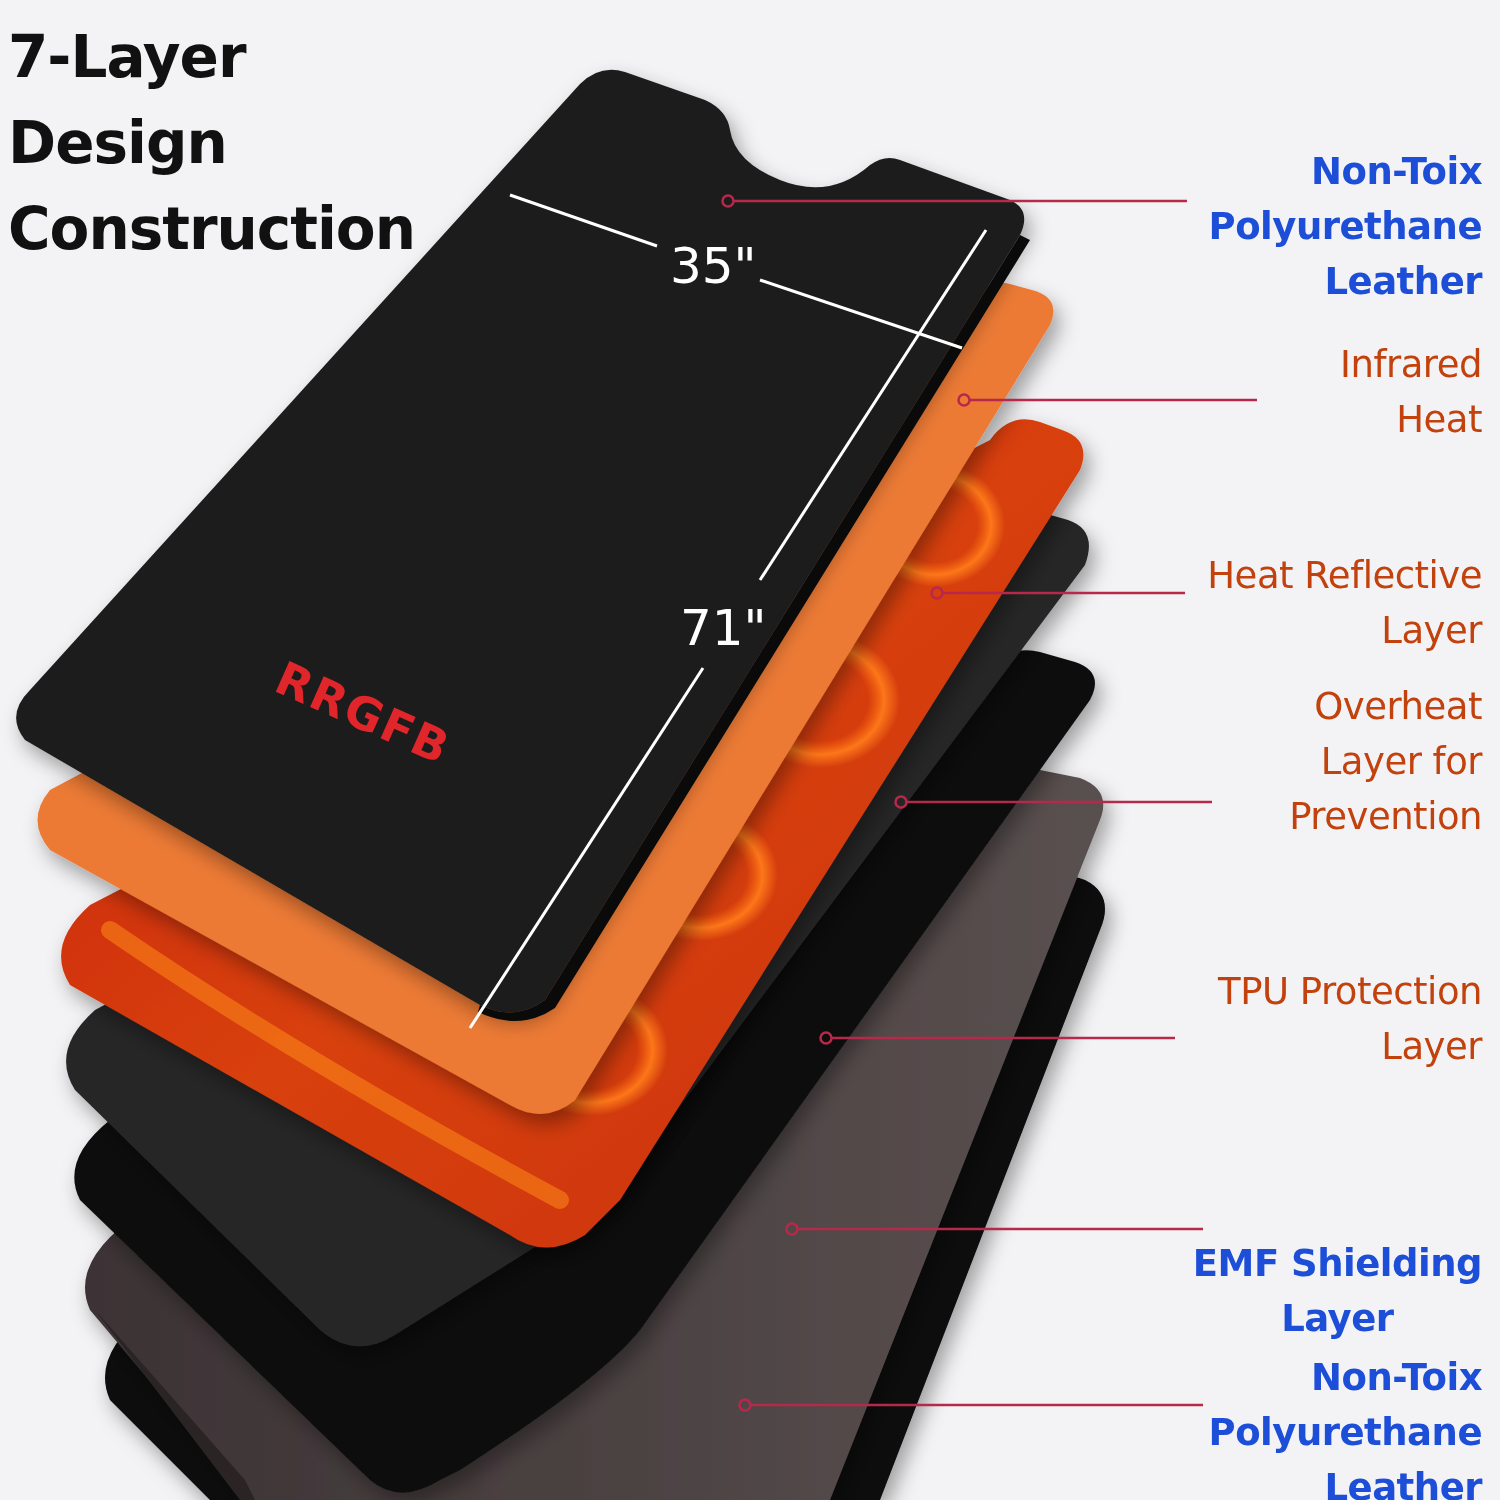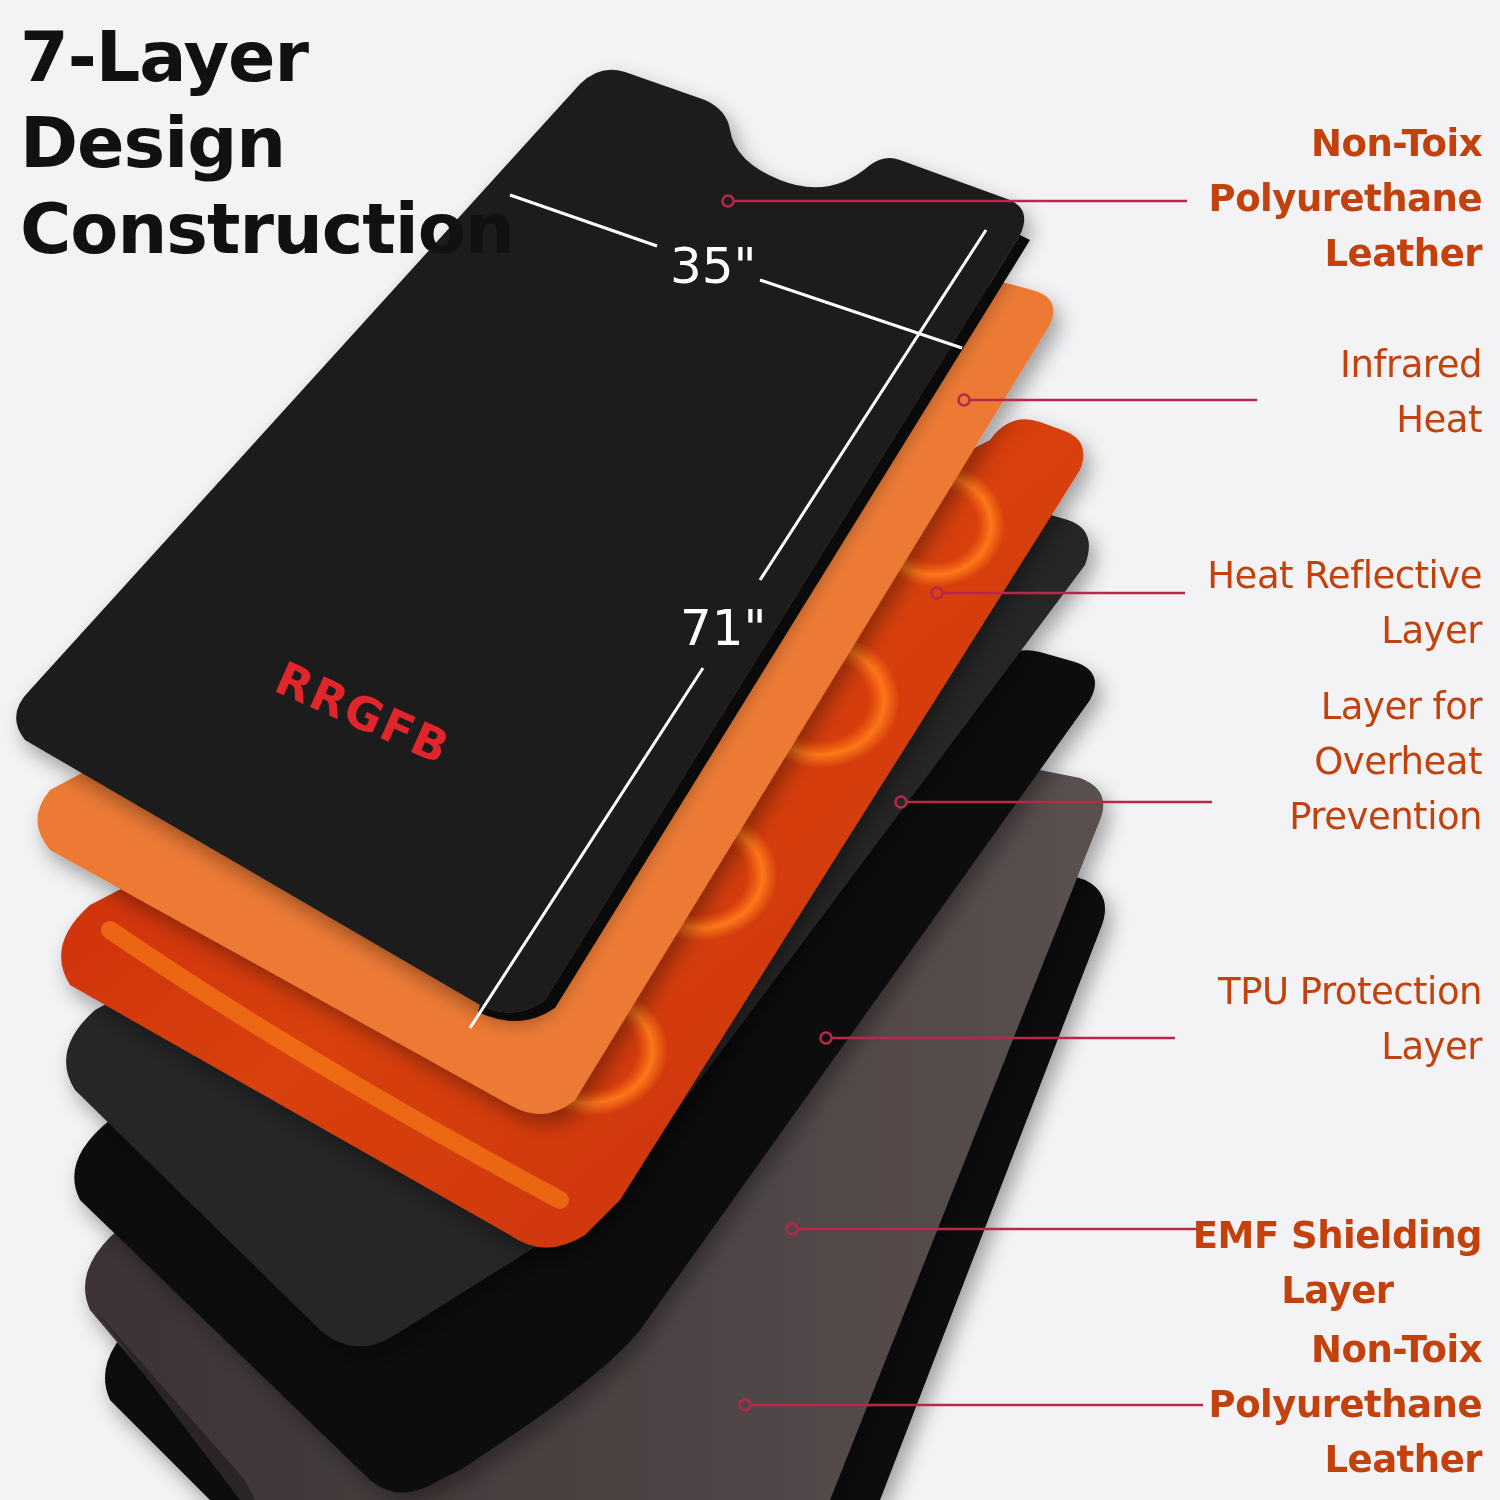--- a/index.html
+++ b/index.html
@@ -1,22 +1,22 @@
 <!DOCTYPE html>
 <html><head>
 <meta charset="utf-8">
 <style>
   html,body{margin:0;padding:0;}
   body{width:1500px;height:1500px;background:#f3f3f5;position:relative;overflow:hidden;font-family:"DejaVu Sans","Liberation Sans",sans-serif;}
   .stage{position:absolute;left:0;top:0;width:1500px;height:1500px;}
-  .title{position:absolute;left:20px;top:14px;margin:0;font-family:"DejaVu Sans","Liberation Sans",sans-serif;font-weight:bold;font-size:70px;line-height:86px;color:#111;letter-spacing:-1px;}
+  .title{position:absolute;left:8px;top:14px;margin:0;font-family:"DejaVu Sans","Liberation Sans",sans-serif;font-weight:bold;font-size:58px;line-height:86px;color:#111;letter-spacing:-1px;}
   .title span{display:block;}
   .label{position:absolute;right:18px;text-align:right;font-size:37px;line-height:55px;color:#c2410c;font-family:"DejaVu Sans","Liberation Sans",sans-serif;letter-spacing:-0.5px;}
   .label span{display:block;}
-  .label.red{color:#c2410c;font-weight:bold;}
+  .label.red{color:#1d4ed8;font-weight:bold;margin-top:28px;}
   svg text{font-family:"DejaVu Sans","Liberation Sans",sans-serif;}
 </style>
 </head>
 <body>
 
 <div class="stage">
 
   <svg width="1500" height="1500" viewBox="0 0 1500 1500" style="position:absolute;left:0;top:0;">
     <defs>
       <radialGradient id="heatGlow" cx="50%" cy="50%" r="50%">
@@ -124,22 +124,22 @@
     <span>Infrared</span>
     <span>Heat</span>
   </div>
 
   <div class="label" style="top:548px;">
     <span>Heat Reflective</span>
     <span>Layer</span>
   </div>
 
   <div class="label" style="top:679px;">
+    <span>Overheat</span>
     <span>Layer for</span>
-    <span>Overheat</span>
     <span>Prevention</span>
   </div>
 
   <div class="label" style="top:964px;">
     <span>TPU Protection</span>
     <span>Layer</span>
   </div>
 
   <div class="label red" style="top:1208px;text-align:center;">
     <span>EMF Shielding</span>

